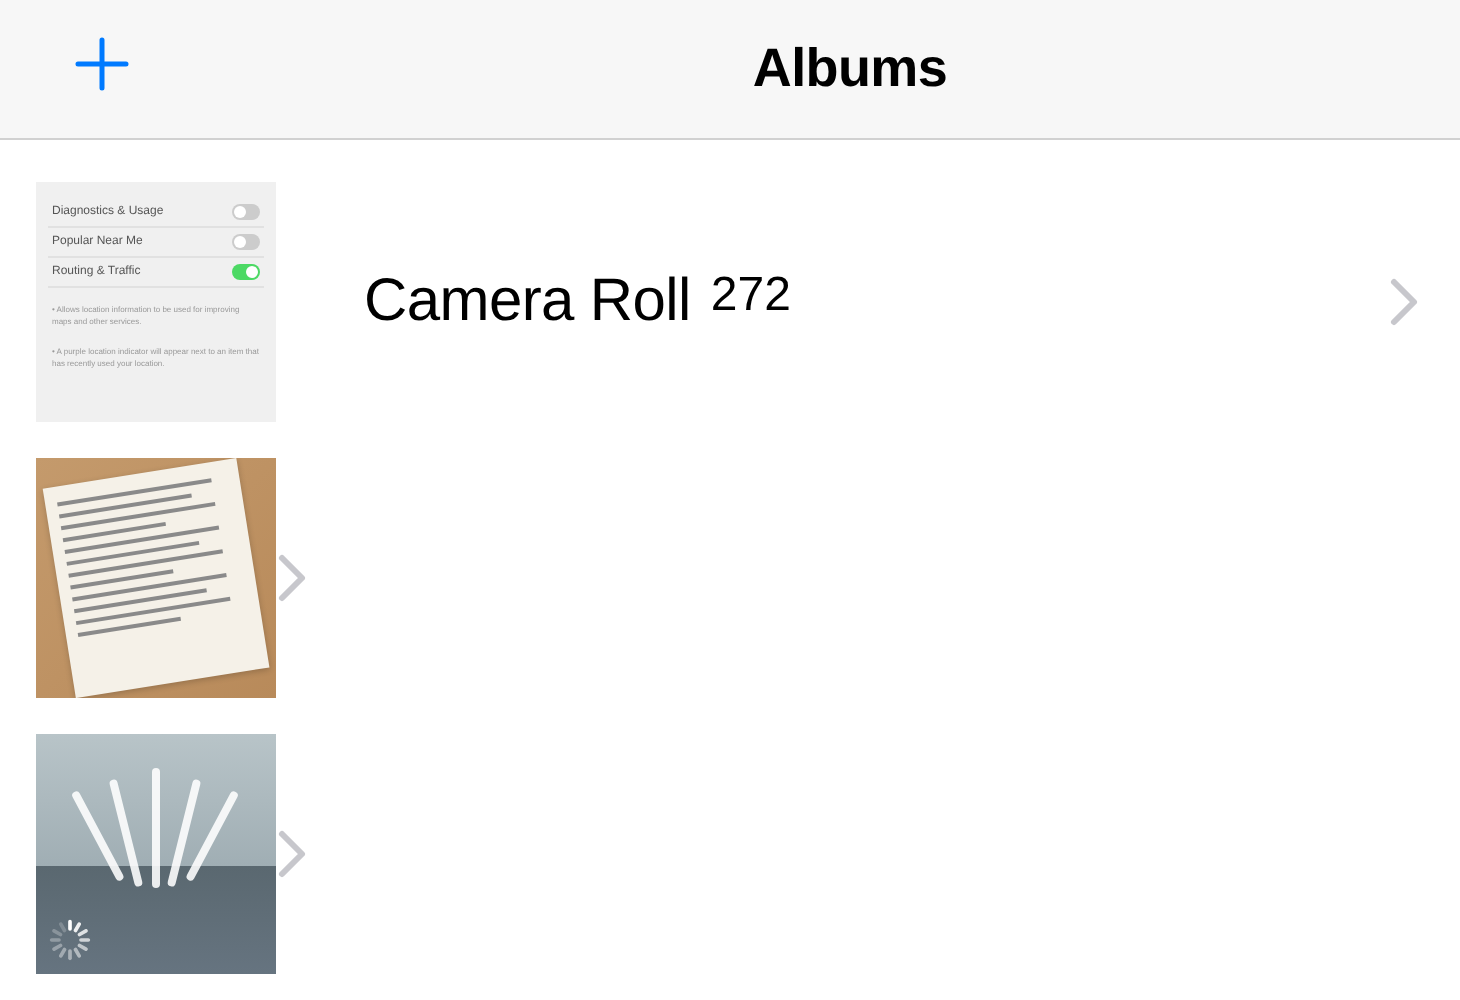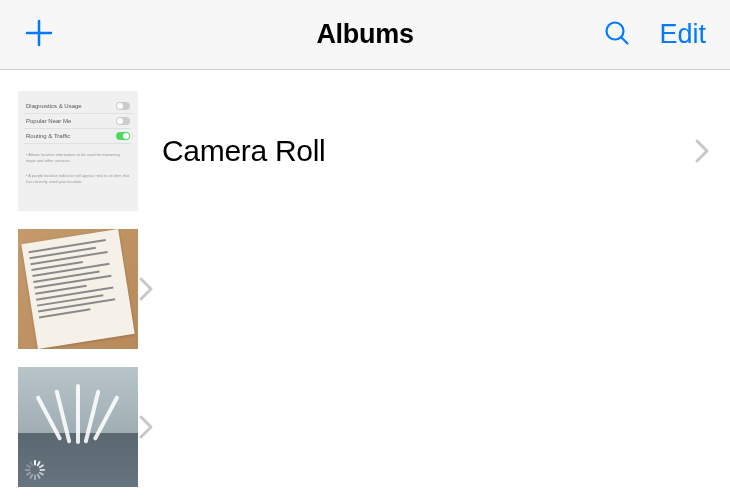--- a/index.html
+++ b/index.html
@@ -14,21 +14,21 @@
       background: #ffffff;
       overflow: hidden;
     }
     .header {
       height: 70px;
       background: #f7f7f7;
       border-bottom: 1px solid #d1d1d1;
       display: flex;
       align-items: center;
       justify-content: space-between;
-      padding: 0 24px;
+      padding: 0 36px;
     }
     .header-left {
       width: 120px;
       display: flex;
       align-items: center;
     }
     .header-center {
       flex: 1;
       text-align: center;
     }
@@ -171,20 +171,21 @@
       width: 22px;
       height: 22px;
     }
     .spinner svg { width: 100%; height: 100%; }
     .info {
       flex: 1;
       padding-left: 24px;
       display: flex;
       flex-direction: row;
       gap: 10px;
+      margin-left: 20px;
     }
     .album-name {
       font-size: 30px;
       color: #000;
       font-weight: 400;
       letter-spacing: -0.3px;
     }
     .album-count {
       font-size: 24px;
       color: #000;
@@ -206,29 +207,20 @@
 <div class="header">
   <div class="header-left">
     <span class="add-icon">
       <svg viewBox="0 0 30 30">
           <path d="M15 3v24M3 15h24" stroke="#007aff" stroke-width="2.5" stroke-linecap="round" fill="none"></path>
         </svg>
     </span>
   </div>
   <div class="header-center">
     <span class="title">Albums</span>
-  </div>
-  <div class="header-right">
-    <span class="search-icon">
-      <svg viewBox="0 0 28 28">
-          <circle cx="12" cy="12" r="8.5" stroke="#007aff" stroke-width="2.2" fill="none"></circle>
-          <path d="M18.5 18.5l6 6" stroke="#007aff" stroke-width="2.2" stroke-linecap="round"></path>
-        </svg>
-    </span>
-    <span class="edit-btn">Edit</span>
   </div>
 </div>
 
 <div class="list">
 
   <div class="row">
     <div class="thumb thumb-settings">
       <div class="srow">
           <span class="lbl">Diagnostics &amp; Usage</span>
           <span class="toggle off"></span>
@@ -239,20 +231,21 @@
         </div>
       <div class="srow">
           <span class="lbl">Routing &amp; Traffic</span>
           <span class="toggle on"></span>
         </div>
       <div class="desc">• Allows location information to be used for improving maps and other services.</div>
       <div class="desc">• A purple location indicator will appear next to an item that has recently used your location.</div>
     </div>
     <div class="info">
       <span class="album-name">Camera Roll</span>
+      <span class="album-count">272</span>
     </div>
     <div class="chevron">
       <svg viewBox="0 0 16 26">
           <path d="M3 3l10 10L3 23" stroke="#c7c7cc" stroke-width="3" fill="none" stroke-linecap="round" stroke-linejoin="round"></path>
         </svg>
     </div>
   </div>
 
   <div class="row">
     <div class="thumb thumb-paper">

